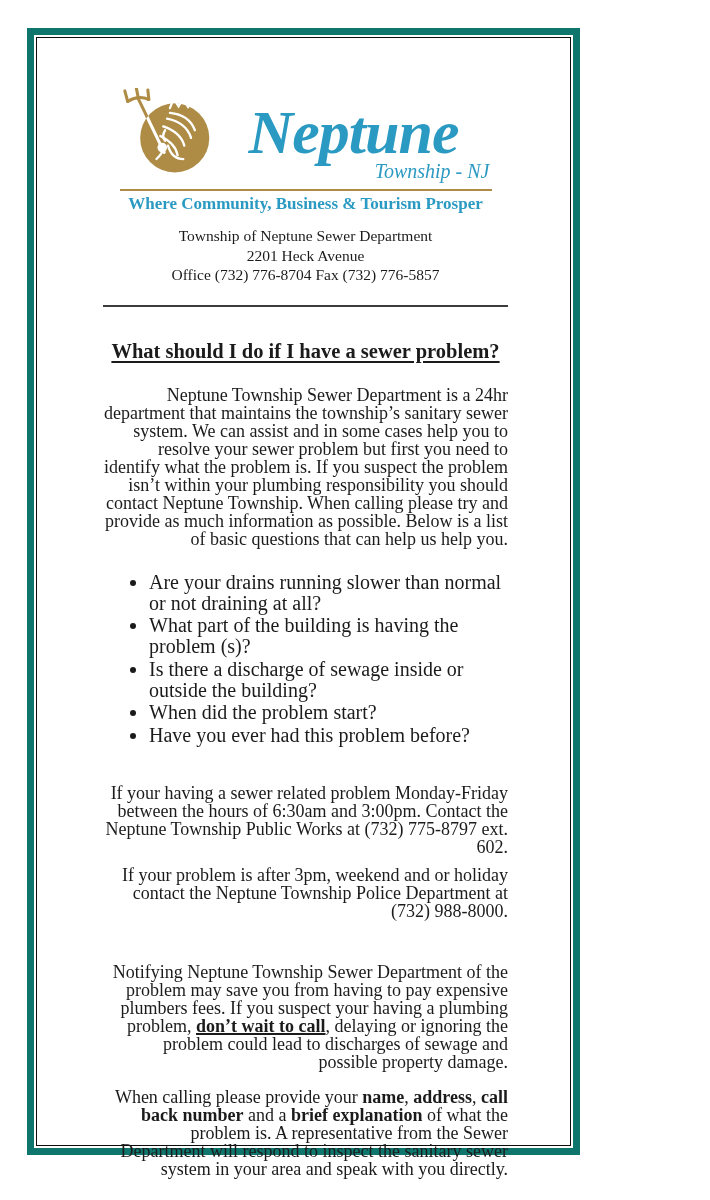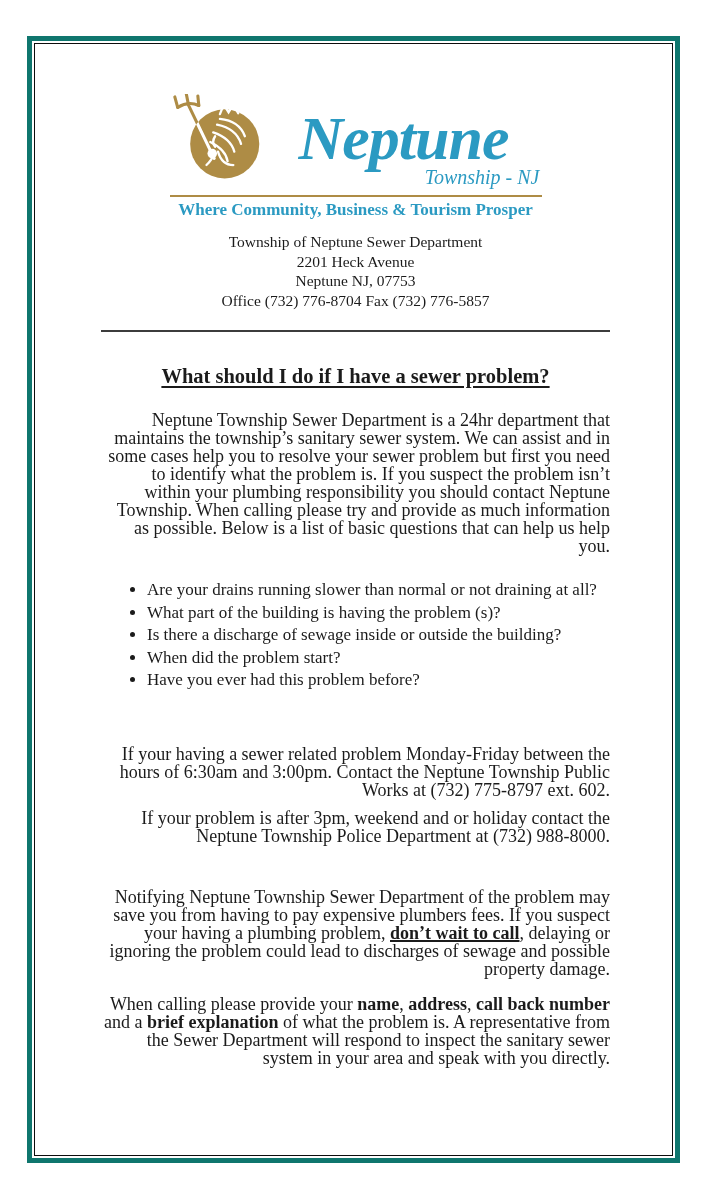--- a/index.html
+++ b/index.html
@@ -10,23 +10,23 @@
   html,body{margin:0;padding:0;background:#ffffff;}
   .sheet{
     position:relative;
     width:710px;height:1200px;
     background:#ffffff;
     font-family:"Liberation Serif", serif;
     color:var(--ink);
     overflow:hidden;
   }
   .frame{
-    position:absolute;left:27px;top:36px;
-    width:653px;height:1127px;
-    border:5px solid #0f766e;
+    position:absolute;left:27px;top:28px;
+    width:553px;height:1127px;
+    border:7px solid #0f766e;
     box-sizing:border-box;
   }
   .frame-inner{
     position:absolute;inset:2px;
     border:1px solid #0d0d0d;
   }
   .content{
     position:absolute;inset:0;
     padding:0 62px 0 66px;
     box-sizing:border-box;
@@ -85,25 +85,25 @@
   }
   .para{
     margin:0;
     font-size:18px;line-height:18px;
     margin-top:23px;
     text-align:right;
   }
   .questions{
     margin:24px 0 12px 0;
     padding-left:46px;
-    font-size:17px;line-height:21px;
+    font-size:20px;line-height:21px;
     list-style-type:disc;
   }
   .questions li{margin-bottom:1.5px;}
-  .para.after-list{margin-top:55px;}
+  .para.after-list{margin-top:38px;}
   .para.gap-sm{margin-top:10px;}
   .para.gap-md{margin-top:17px;}
   .para.gap-lg{margin-top:43px;}
   .rich b{font-weight:bold;}
   .rich .ul{text-decoration:underline;text-decoration-thickness:2px;}
 </style>
 </head>
 <body>
 
 <div class="sheet">
@@ -151,21 +151,20 @@
               <div class="township">Township - NJ</div>
             </div>
           </div>
           <div class="gold-rule"></div>
           <div class="tagline">Where Community, Business &amp; Tourism Prosper</div>
         </header>
 
         <div class="letterhead">
           <div>Township of Neptune Sewer Department</div>
           <div>2201 Heck Avenue</div>
-          <div>Neptune NJ, 07753</div>
           <div>Office (732) 776-8704 Fax (732) 776-5857</div>
         </div>
 
         <div class="divider"></div>
 
         <h1 class="doc-title"><span class="u">What should I do if I have a sewer problem?</span></h1>
 
         <p class="para">Neptune Township Sewer Department is a 24hr department that maintains the township’s sanitary sewer system. We can assist and in some cases help you to resolve your sewer problem but first you need to identify what the problem is. If you suspect the problem isn’t within your plumbing responsibility you should contact Neptune Township. When calling please try and provide as much information as possible. Below is a list of basic questions that can help us help you.</p>
 
         <ul class="questions">

